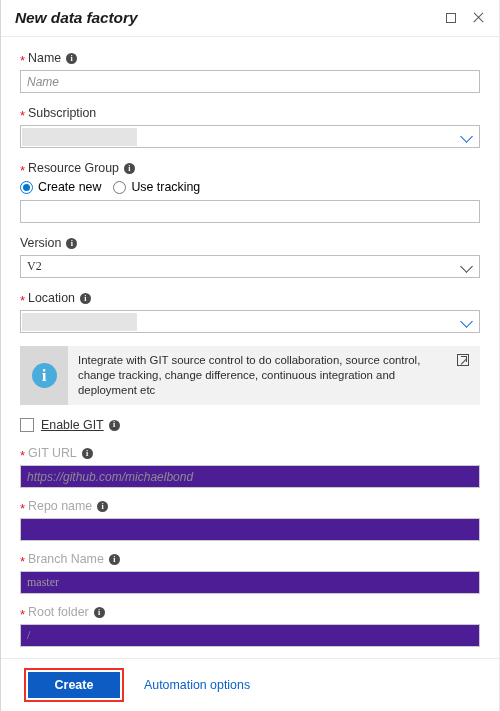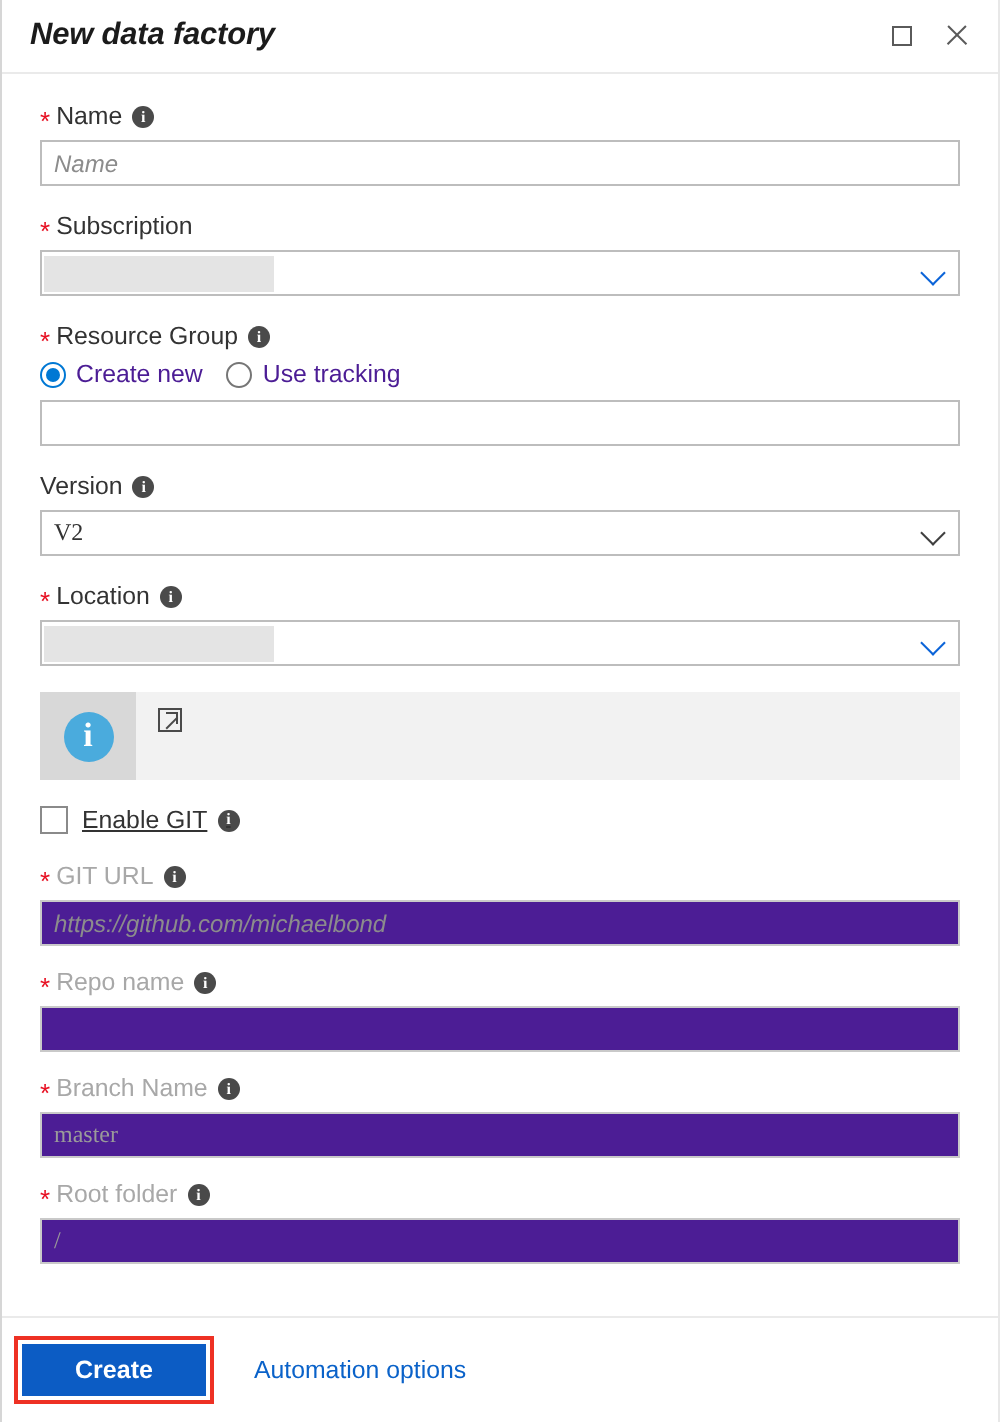--- a/index.html
+++ b/index.html
@@ -186,21 +186,21 @@
     align-items: center;
     gap: 12px;
     margin-bottom: 6px;
     margin-top: 1px;
   }
   .radio {
     display: flex;
     align-items: center;
     cursor: pointer;
     font-size: 12.4px;
-    color: #4c1d95;
+    color: #000000;
   }
   .rdot {
     width: 13px;
     height: 13px;
     border-radius: 50%;
     border: 1px solid #767676;
     box-sizing: border-box;
     margin-right: 5px;
     position: relative;
     background: #fff;
@@ -317,21 +317,21 @@
     text-decoration: underline;
   }
 
   
   .blade-footer {
     height: 53px;
     min-height: 53px;
     border-top: 1px solid #eaeaea;
     display: flex;
     align-items: center;
-    padding-left: 6px;
+    padding-left: 23px;
     box-sizing: border-box;
     background: #ffffff;
   }
   .create-wrap {
     border: 2.5px solid #ee3124;
     padding: 2px;
     background: #ffffff;
     display: inline-block;
     line-height: 0;
   }
@@ -436,20 +436,21 @@
       <div class="ctl">
         <span class="redact"></span>
         <span class="chev"></span>
       </div>
     </div>
 
     <div class="banner">
       <div class="banner-ico">
         <span class="bcircle">i</span>
       </div>
+      <div class="banner-txt">Integrate with GIT source control to do collaboration, source control, change tracking, change difference, continuous integration and deployment etc</div>
       <div class="banner-link">
         <span class="ext-icon"></span>
       </div>
     </div>
 
     <div class="cb-row">
       <span class="cbox"></span>
       <span class="cb-label">
         <span>Enable GIT</span>
         <span class="info-i">i</span>

